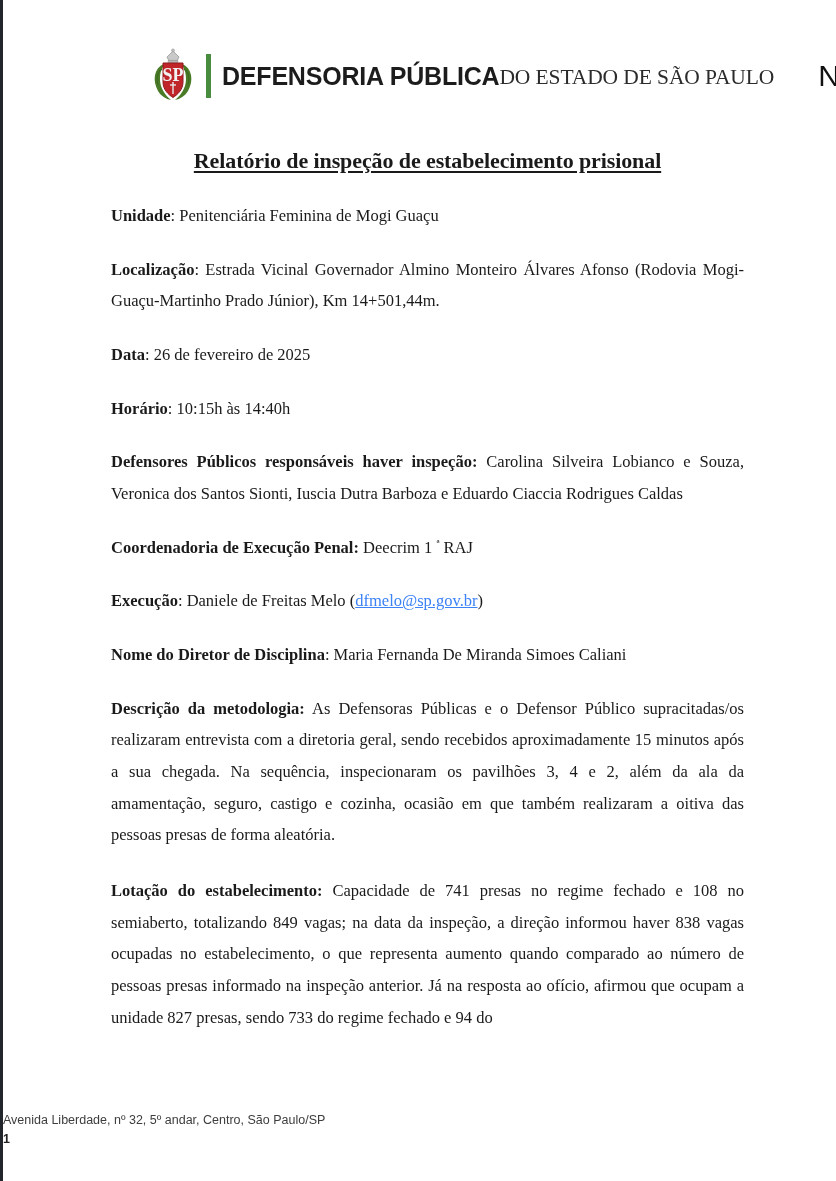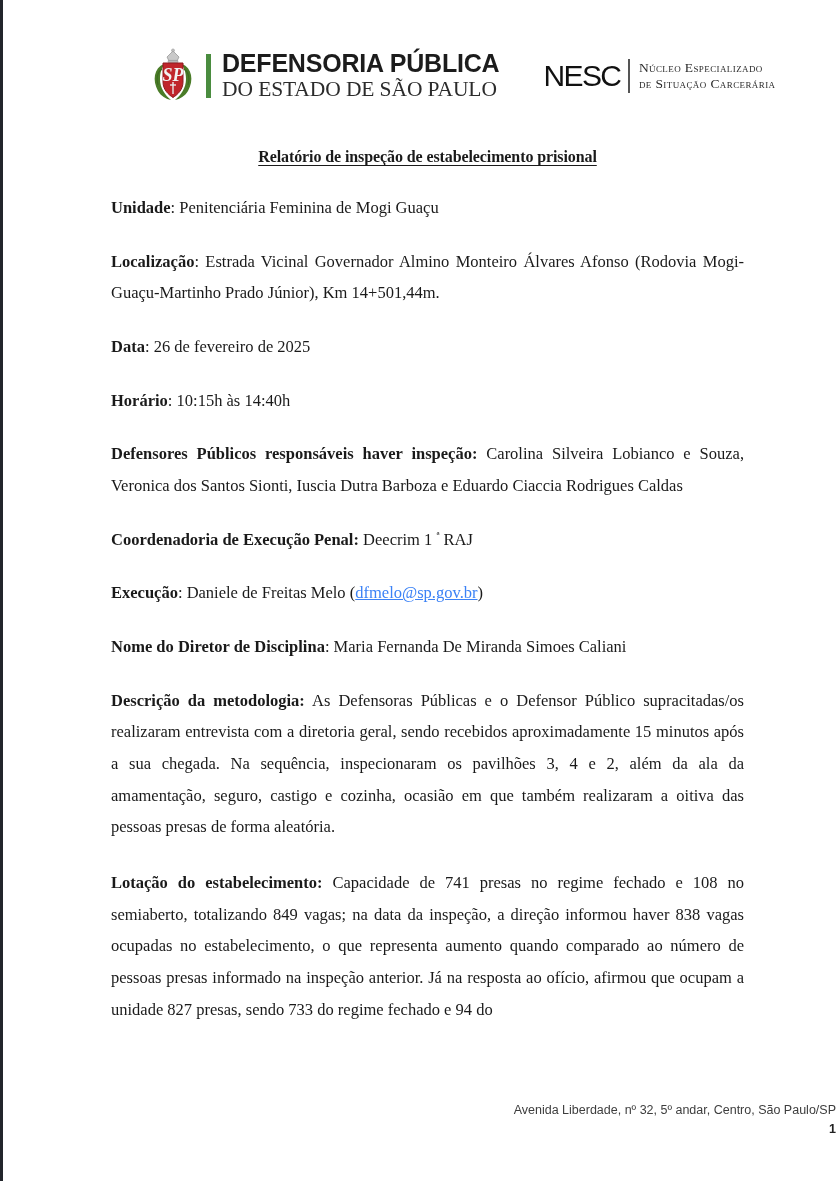--- a/index.html
+++ b/index.html
@@ -39,34 +39,33 @@
   .dp-logo {
     display: flex;
     align-items: center;
     gap: 0;
   }
   .brasao {
     width: 52px;
     height: 56px;
     position: relative;
     flex: none;
-    font-style: italic;
   }
   .brasao svg { display: block; width: 52px; height: 56px; }
 
   .dp-divider {
     width: 5px;
     height: 44px;
     background: #4a8c3f;
     margin: 0 11px 0 7px;
     flex: none;
   }
   .dp-words {
     display: flex;
-    flex-direction: column;
+    flex-direction: row;
     justify-content: center;
     line-height: 1.0;
   }
   .dp-line1 {
     font-family: "Liberation Sans", "DejaVu Sans", sans-serif;
     font-weight: bold;
     font-size: 25px;
     letter-spacing: -0.2px;
     color: #1c1c1c;
     white-space: nowrap;
@@ -111,21 +110,21 @@
   .nesc-words span {
     font-size: 13.5px;
     font-variant: small-caps;
     letter-spacing: 0.4px;
     white-space: nowrap;
   }
 
   
   .doc-title {
     text-align: center;
-    font-size: 16px;
+    font-size: 22px;
     font-weight: bold;
     text-decoration: underline;
     text-underline-offset: 3px;
     margin-top: 44px;
     letter-spacing: -0.1px;
   }
 
   
   .content {
     margin-top: 26px;
@@ -151,22 +150,22 @@
     font-size: 11px;
     vertical-align: super;
     line-height: 0;
   }
 
   
   .footer {
     position: absolute;
     left: 0;
     right: 0;
-    bottom: 43px;
-    text-align: right;
+    bottom: 33px;
+    text-align: left;
     font-family: "Liberation Sans", "DejaVu Sans", sans-serif;
     color: #3d3d3d;
     line-height: 1.45;
   }
   .footer-line { font-size: 12.5px; }
   .page-num {
     font-size: 12.5px;
     font-weight: bold;
     margin-top: 1px;
     color: #222;

